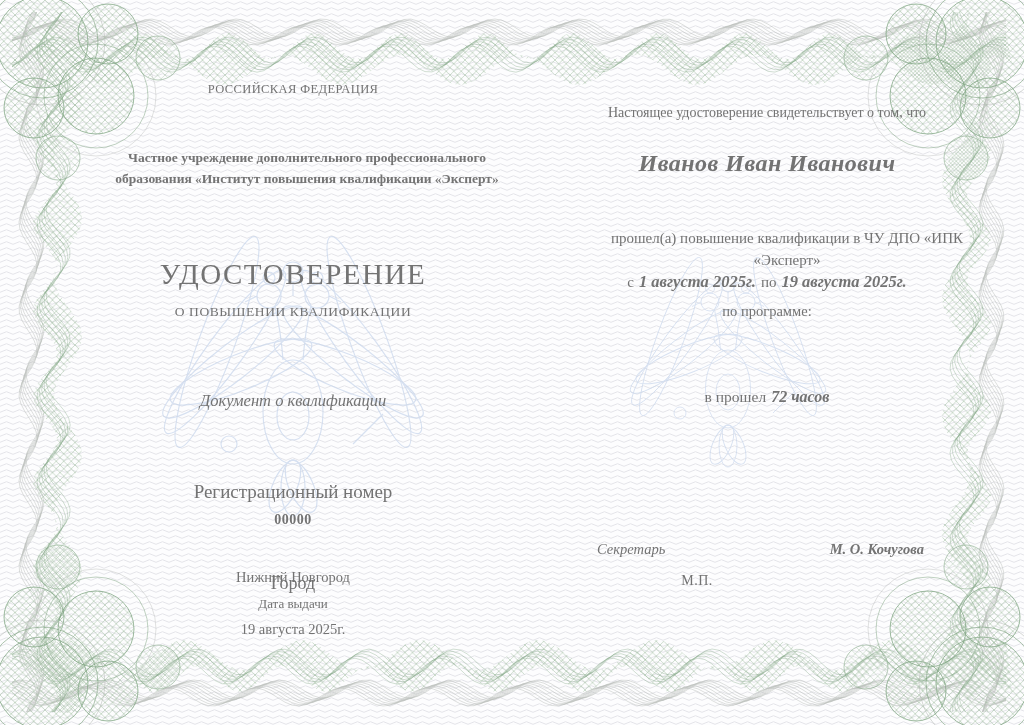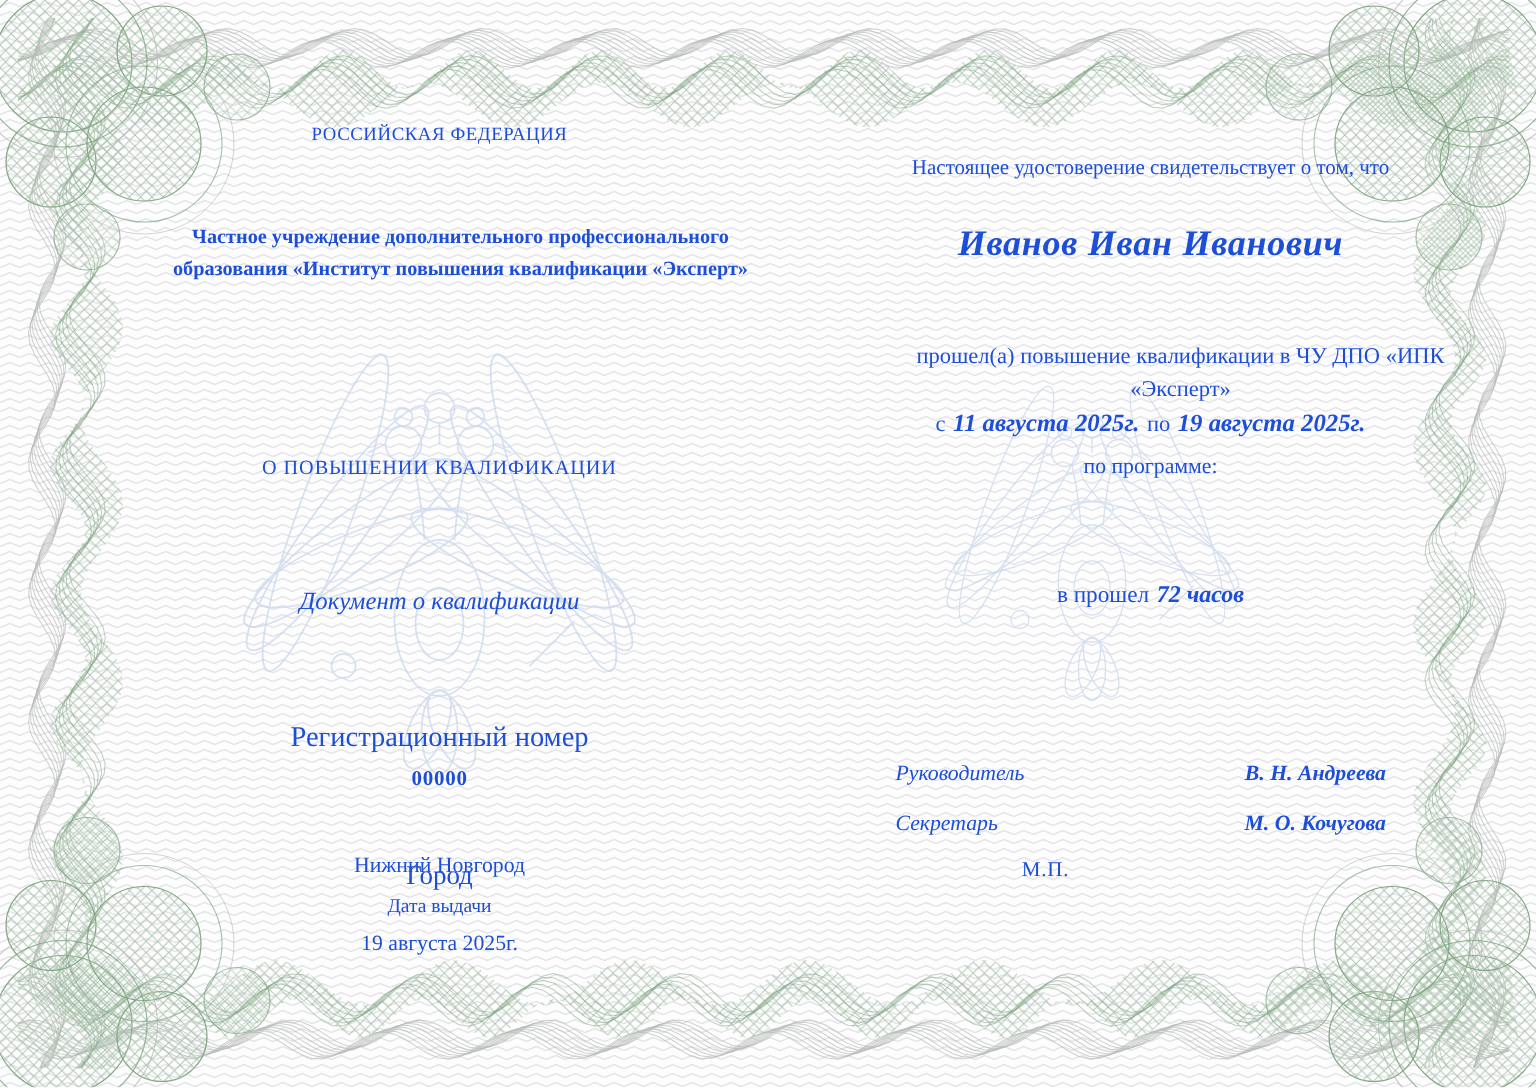--- a/index.html
+++ b/index.html
@@ -1,17 +1,17 @@
 <!DOCTYPE html>
 <html><head>
 <meta charset="utf-8">
 <style>
   html,body{margin:0;padding:0;background:#ffffff}
   .certificate{position:relative;width:1024px;height:725px;overflow:hidden;
-    font-family:"Liberation Serif","DejaVu Serif",serif;color:#1d4ed8;background:#fdfdfe}
+    font-family:"Liberation Serif","DejaVu Serif",serif;color:#737373;background:#fdfdfe}
   .deco{position:absolute;left:0;top:0;z-index:0;display:block}
   .tb{position:absolute;z-index:2;text-align:center;line-height:1.25}
   .lcol{left:93px;width:400px}
   .rcol{left:567px;width:400px}
   .country{top:82px;font-size:12.5px;letter-spacing:.4px}
   .institution{top:148px;font-size:13.5px;font-weight:bold;line-height:1.55;padding:0 14px}
   .cert-title{top:256px;font-size:29px;letter-spacing:1.5px}
   .cert-subtitle{top:304px;font-size:13.5px;letter-spacing:.6px}
   .doc-kind{top:391px;font-size:16.5px;font-style:italic}
   .reg-label{top:480px;font-size:19px}
@@ -207,46 +207,43 @@
           <circle cx="96" cy="96" r="52" fill="none" stroke="#7fa481" stroke-width="0.7" opacity="0.7"></circle>
           <circle cx="96" cy="96" r="60" fill="none" stroke="#b6bab6" stroke-width="0.6" opacity="0.7"></circle>
         </g>
       </g>
   </svg>
 
   <div class="tb lcol" style="top:0;height:0"></div>
 
   <div class="tb lcol country">РОССИЙСКАЯ ФЕДЕРАЦИЯ</div>
   <div class="tb lcol institution">Частное учреждение дополнительного профессионального образования «Институт повышения квалификации «Эксперт»</div>
+  <div class="tb lcol cert-title">УДОСТОВЕРЕНИЕ</div>
   <div class="tb lcol cert-subtitle">О ПОВЫШЕНИИ КВАЛИФИКАЦИИ</div>
   <div class="tb lcol doc-kind">Документ о квалификации</div>
   <div class="tb lcol reg-label">Регистрационный номер</div>
   <div class="tb lcol reg-num">00000</div>
   <div class="tb lcol city-label">Город</div>
   <div class="tb lcol city-val">Нижний Новгород</div>
   <div class="tb lcol date-label">Дата выдачи</div>
   <div class="tb lcol date-val">19 августа 2025г.</div>
 
   <div class="tb rcol statement">Настоящее удостоверение свидетельствует о том, что</div>
   <div class="tb rcol holder">Иванов Иван Иванович</div>
   <div class="tb rcol completion">прошел(а) повышение квалификации в ЧУ ДПО «ИПК «Эксперт»</div>
 
   <div class="tb rcol period">
-    <span class="gap">с</span><span class="bi gap">11 августа 2025г.</span><span class="gap">по</span><span class="bi">19 августа 2025г.</span>
+    <span class="gap">с</span><span class="bi gap">1 августа 2025г.</span><span class="gap">по</span><span class="bi">19 августа 2025г.</span>
   </div>
 
   <div class="tb rcol prog-label">по программе:</div>
 
   <div class="tb rcol volume">
     <span class="gap">в прошел</span><span class="bi">72 часов</span>
   </div>
 
-  <div class="tb sigrow sig1">
-    <span class="sig-role">Руководитель</span>
-    <span class="sig-name">В. Н. Андреева</span>
-  </div>
   <div class="tb sigrow sig2">
     <span class="sig-role">Секретарь</span>
     <span class="sig-name">М. О. Кочугова</span>
   </div>
   <div class="tb stamp">М.П.</div>
 
 </div>
 
 </body></html>

